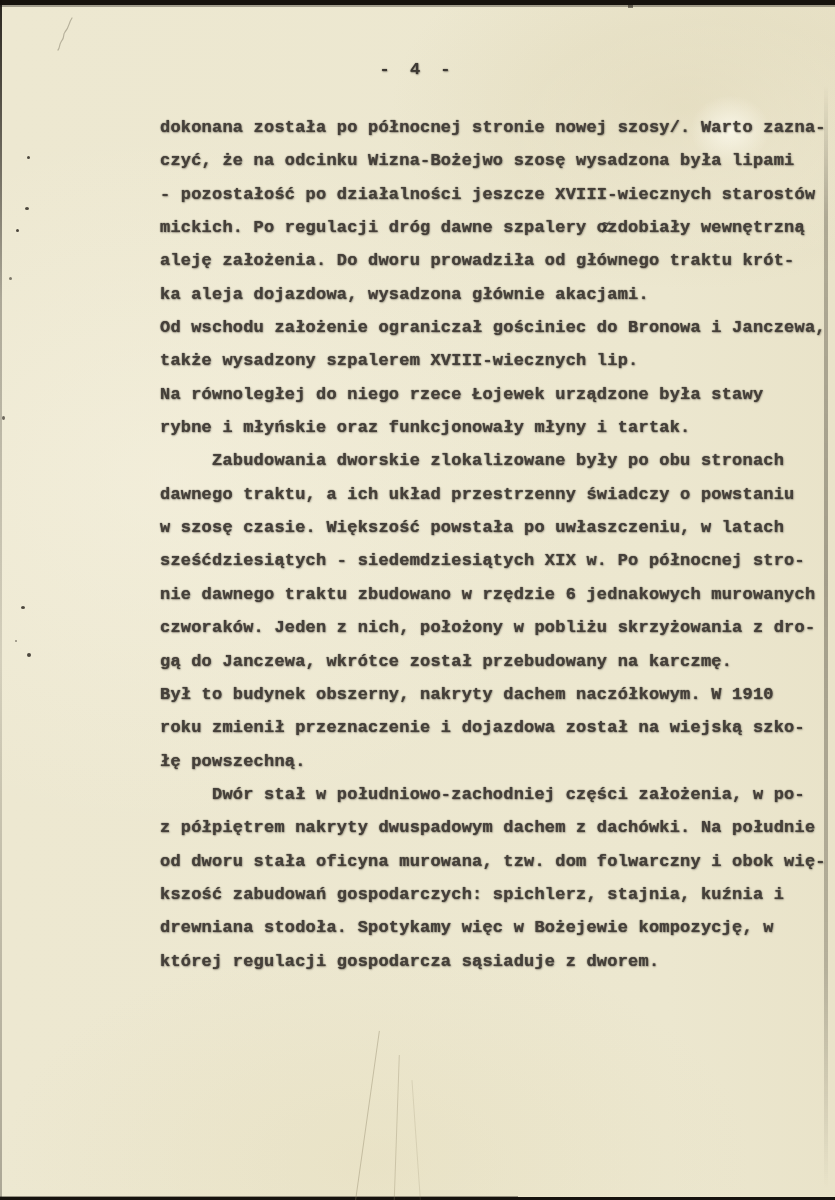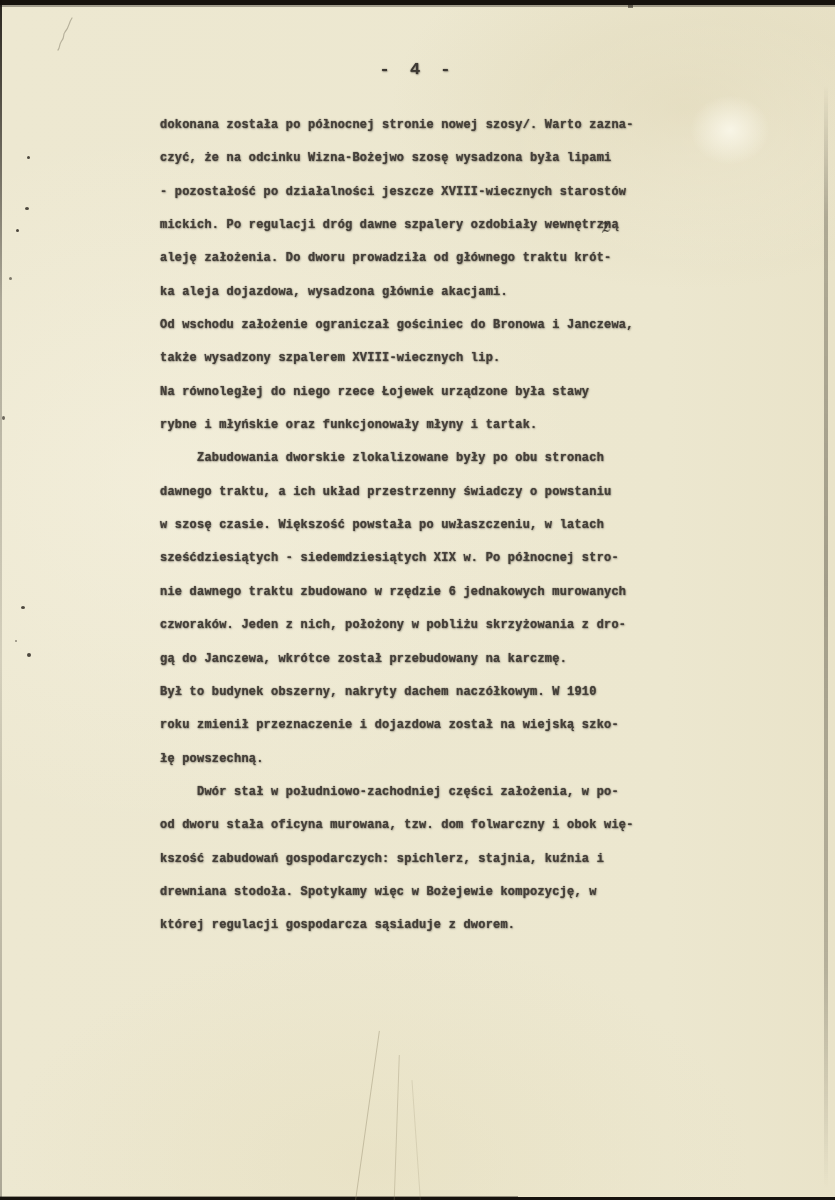--- a/index.html
+++ b/index.html
@@ -34,21 +34,21 @@
     text-shadow:0 0 1.2px rgba(55,50,44,0.9), 0.6px 0.6px 1.6px rgba(55,50,44,0.4);
     filter:blur(0.3px);
   }
   .text-block{
     position:absolute;left:160px;top:118px;width:660px;
     filter:blur(0.35px);
   }
   .line{
     height:33.35px;
     white-space:pre;
-    font-size:12px;
+    font-size:17px;
     font-weight:700;
     letter-spacing:0.2px;
     color:#45403a;
     text-shadow:0 0 1.2px rgba(62,56,48,0.85), 0.7px 0.5px 1.8px rgba(62,56,48,0.35), -0.5px 0.3px 1.2px rgba(62,56,48,0.25);
   }
   .handwritten{
     position:absolute;left:601px;top:215px;
     font-family:"DejaVu Serif",serif;font-style:italic;
     font-size:18px;color:#2e2b26;transform:rotate(-10deg);
     filter:blur(0.2px);
@@ -102,20 +102,21 @@
     <div class="line">dawnego traktu, a ich układ przestrzenny świadczy o powstaniu</div>
     <div class="line">w szosę czasie. Większość powstała po uwłaszczeniu, w latach</div>
     <div class="line">sześćdziesiątych - siedemdziesiątych XIX w. Po północnej stro-</div>
     <div class="line">nie dawnego traktu zbudowano w rzędzie 6 jednakowych murowanych</div>
     <div class="line">czworaków. Jeden z nich, położony w pobliżu skrzyżowania z dro-</div>
     <div class="line">gą do Janczewa, wkrótce został przebudowany na karczmę.</div>
     <div class="line">Był to budynek obszerny, nakryty dachem naczółkowym. W 1910</div>
     <div class="line">roku zmienił przeznaczenie i dojazdowa został na wiejską szko-</div>
     <div class="line">łę powszechną.</div>
     <div class="line">     Dwór stał w południowo-zachodniej części założenia, w po-</div>
+    <div class="line">z półpiętrem nakryty dwuspadowym dachem z dachówki. Na południe</div>
     <div class="line">od dworu stała oficyna murowana, tzw. dom folwarczny i obok wię-</div>
     <div class="line">kszość zabudowań gospodarczych: spichlerz, stajnia, kuźnia i</div>
     <div class="line">drewniana stodoła. Spotykamy więc w Bożejewie kompozycję, w</div>
     <div class="line">której regulacji gospodarcza sąsiaduje z dworem.</div>
   </div>
 
   <div class="handwritten">z</div>
 
   <svg class="pencil-mark" width="26" height="36" viewBox="0 0 26 36">
     <path d="M18 2 C14 8, 16 10, 11 16 C8 20, 12 19, 7 26 C5 29, 6 32, 4 34" fill="none" stroke="#8a8470" stroke-width="1.2" stroke-linecap="round"></path>

